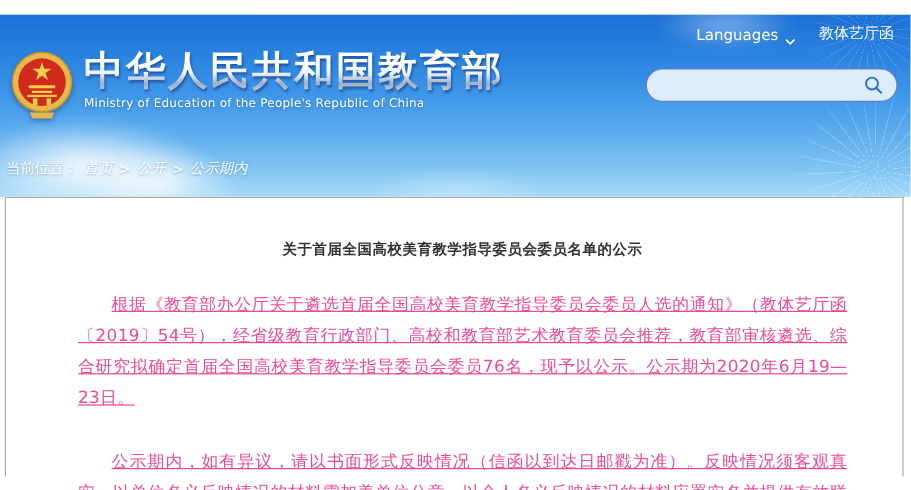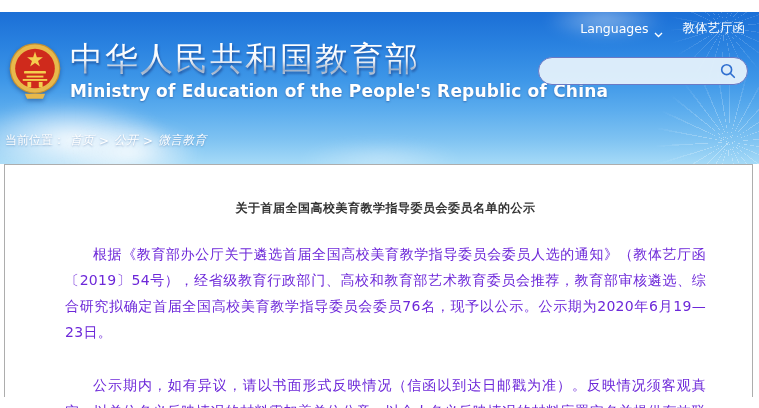--- a/index.html
+++ b/index.html
@@ -36,28 +36,28 @@
     color:#fff; font-size:12.5px; z-index:5;
   }
   .toplink { display:flex; align-items:center; gap:5px; color:#fff; cursor:pointer; text-decoration:none; }
   .chev { display:inline-block; width:9px; height:6px; }
 
   
   .brand { position:absolute; left:8px; top:28px; display:flex; align-items:flex-start; z-index:4; cursor:pointer; }
   .emblem { width:54px; height:62px; flex:0 0 auto; filter:drop-shadow(0 2px 2px rgba(20,50,110,.45)); }
   .brand-text { margin-left:8px; }
   .site-title-zh {
-    font-size:33px; font-weight:normal; letter-spacing:2px; line-height:38px;
+    font-size:33px; font-weight:bold; letter-spacing:2px; line-height:38px;
     background:linear-gradient(180deg,#ffffff 25%,#eef3fa 55%,#9fb0c8 78%,#c3d0e2 100%);
     -webkit-background-clip:text; background-clip:text; color:transparent;
     filter:drop-shadow(1px 2px 1px rgba(25,60,130,.65));
     white-space:nowrap;
   }
   .site-title-en {
-    margin-top:3px; font-size:17px; font-weight:bold; color:#fff; letter-spacing:.2px;
+    margin-top:3px; font-size:10px; font-weight:normal; color:#fff; letter-spacing:.2px;
     text-shadow:0 1px 2px rgba(25,60,130,.5); white-space:nowrap;
   }
 
   
   .search-pill {
     position:absolute; left:538px; top:45px; width:210px; height:28px;
     background:rgba(233,244,252,.92);
     border:1px solid #6b79c4; border-radius:14px;
     display:flex; align-items:center; padding:0 8px 0 14px; z-index:5;
   }
@@ -79,22 +79,22 @@
   .content-box {
     position:absolute; left:4px; top:152px; width:749px; height:233px;
     background:#fff; border:1px solid #adadad; border-bottom:none;
   }
   .article { padding:35px 46px 0 60px; }
   .article-title {
     font-size:12px; font-weight:bold; color:#333; text-align:center;
     margin:0 0 24px; letter-spacing:.5px;
   }
   .article p {
-    font-size:14px; color:#6d28d9; line-height:26px; text-indent:2em;
-    margin:0 0 27px; text-align:justify; letter-spacing:.3px;
+    font-size:14px; color:#ec4899; line-height:26px; text-indent:2em;
+    margin:0 0 27px; text-align:justify; letter-spacing:.3px;text-decoration:underline;
   }
 </style>
 </head>
 <body>
 
 <div class="page">
 
   <div class="header">
     <div class="cloud c1"></div>
     <div class="cloud c2"></div>
@@ -145,21 +145,21 @@
         </svg>
       </button>
     </div>
 
     <div class="breadcrumb">
       <span>当前位置：</span>
       <a class="crumb-link">首页</a>
       <span>&gt;</span>
       <a class="crumb-link">公开</a>
       <span>&gt;</span>
-      <a class="crumb-link">微言教育</a>
+      <a class="crumb-link">公示期内</a>
     </div>
   </div>
 
   <div class="content-box">
     <div class="article">
       <h1 class="article-title">关于首届全国高校美育教学指导委员会委员名单的公示</h1>
       <p>根据《教育部办公厅关于遴选首届全国高校美育教学指导委员会委员人选的通知》（教体艺厅函〔2019〕54号），经省级教育行政部门、高校和教育部艺术教育委员会推荐，教育部审核遴选、综合研究拟确定首届全国高校美育教学指导委员会委员76名，现予以公示。公示期为2020年6月19—23日。</p>
       <p>公示期内，如有异议，请以书面形式反映情况（信函以到达日邮戳为准）。反映情况须客观真实，以单位名义反映情况的材料需加盖单位公章，以个人名义反映情况的材料应署实名并提供有效联系方式。</p>
     </div>
   </div>

